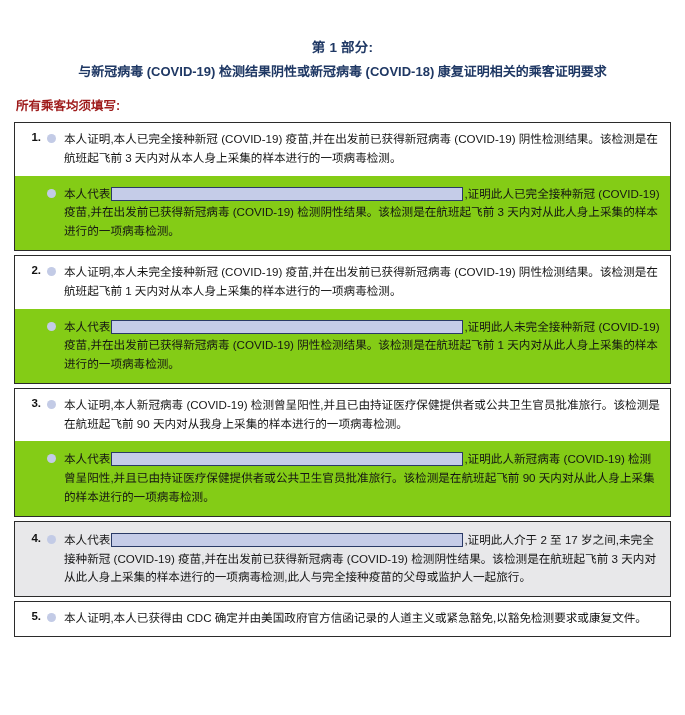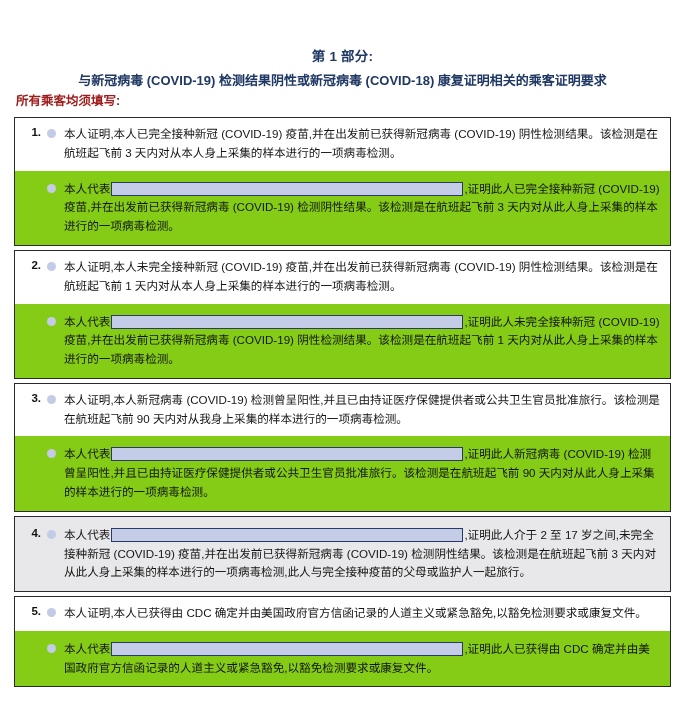--- a/index.html
+++ b/index.html
@@ -13,21 +13,21 @@
     width: 685px;
     height: 715px;
     font-family: "Liberation Sans", "DejaVu Sans", sans-serif;
     color: #1a1a1a;
     overflow: hidden;
   }
   .page {
     width: 685px;
     height: 581px;
     position: relative;
-    padding: 16px 14px;
+    padding: 7px 14px;
   }
 
   
   .doc-header {
     padding-top: 31px;
     text-align: center;
   }
   .part-title {
     font-size: 13.5px;
     font-weight: bold;
@@ -37,20 +37,21 @@
   }
   .part-subtitle {
     font-size: 13px;
     font-weight: bold;
     color: #1f3864;
     line-height: 1.5;
     margin-top: 4px;
     white-space: nowrap;
   }
   .all-pax {
+    margin-top: 14px;
     margin-bottom: 8px;
     font-size: 12.5px;
     font-weight: bold;
     color: #9e1b1b;
     text-align: left;
     padding-left: 2px;
   }
 
   
   .items {
@@ -202,23 +203,16 @@
     </div>
 
     <div class="item-box">
       <div class="row self">
         <div class="num">5.</div>
         <div class="bullet"></div>
         <div class="body">
           <span>本人证明,本人已获得由 CDC 确定并由美国政府官方信函记录的人道主义或紧急豁免,以豁免检测要求或康复文件。</span>
         </div>
       </div>
-      <div class="row proxy">
-        <div class="num blank"></div>
-        <div class="bullet"></div>
-        <div class="body">
-          <span class="nowrap">本人代表</span><span class="fill w5" title=""></span><span>,证明此人已获得由 CDC 确定并由美国政府官方信函记录的人道主义或紧急豁免,以豁免检测要求或康复文件。</span>
-        </div>
-      </div>
     </div>
 
   </div>
 </div>
 
 </body></html>

